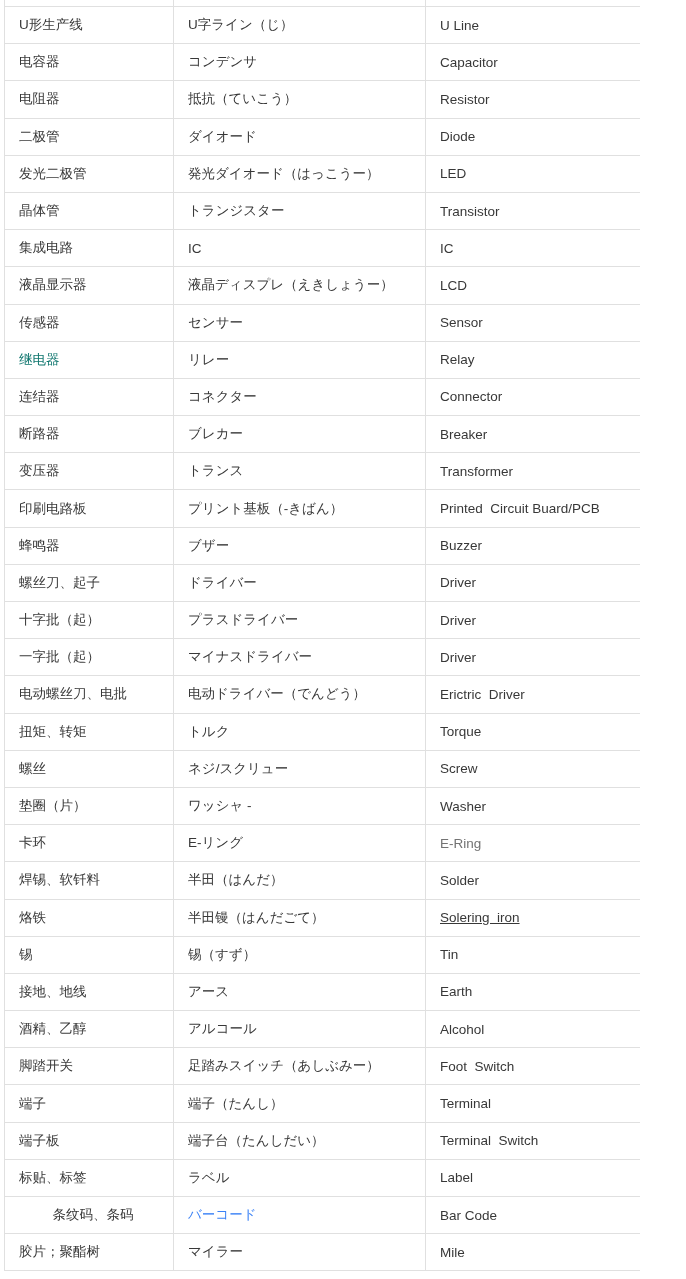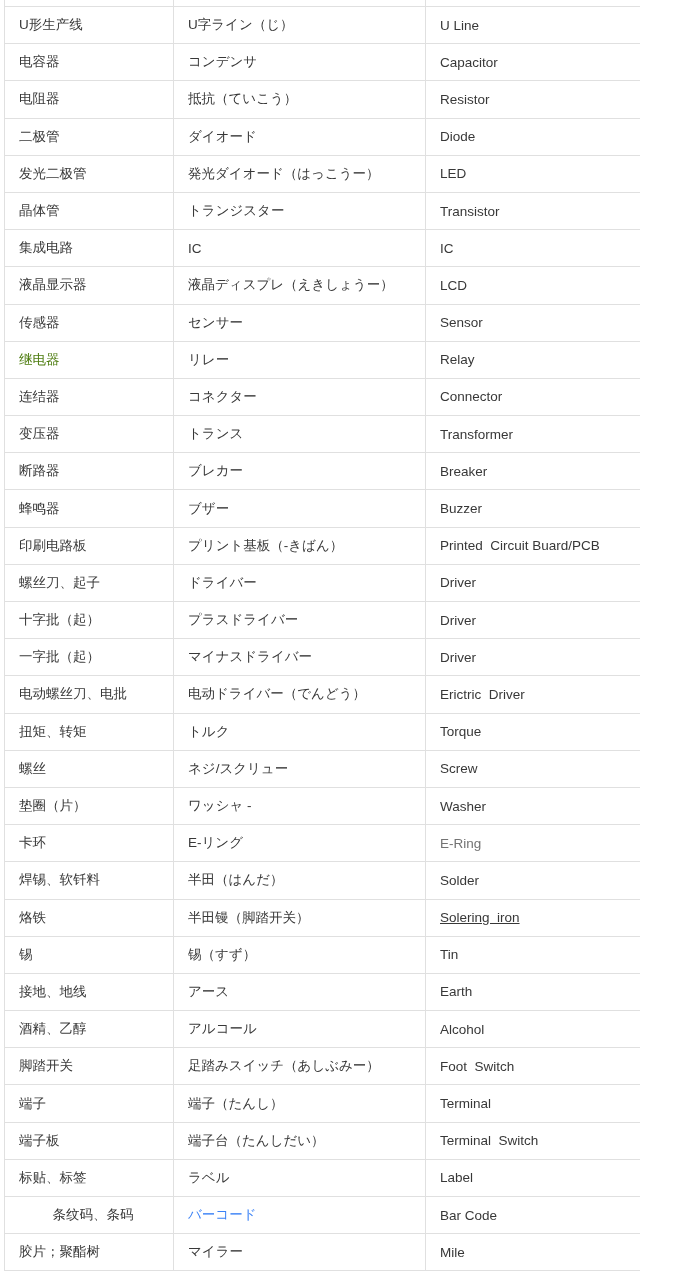--- a/index.html
+++ b/index.html
@@ -109,56 +109,56 @@
     <td style="border-color: rgb(224, 224, 224); color: rgb(56, 56, 56);">LCD</td>
   </tr>
 
   <tr>
     <td style="border-color: rgb(224, 224, 224); color: rgb(56, 56, 56);">传感器</td>
     <td style="border-color: rgb(224, 224, 224); color: rgb(56, 56, 56);">センサー</td>
     <td style="border-color: rgb(224, 224, 224); color: rgb(56, 56, 56);">Sensor</td>
   </tr>
 
   <tr>
-    <td style="border-color: rgb(224, 224, 224); color: #4d7c0f;">继电器</td>
+    <td style="border-color: rgb(224, 224, 224); color: #0f766e;">继电器</td>
     <td style="border-color: rgb(224, 224, 224); color: rgb(56, 56, 56);">リレー</td>
     <td style="border-color: rgb(224, 224, 224); color: rgb(56, 56, 56);">Relay</td>
   </tr>
 
   <tr>
     <td style="border-color: rgb(224, 224, 224); color: rgb(56, 56, 56);">连结器</td>
     <td style="border-color: rgb(224, 224, 224); color: rgb(56, 56, 56);">コネクター</td>
     <td style="border-color: rgb(224, 224, 224); color: rgb(56, 56, 56);">Connector</td>
   </tr>
 
   <tr>
+    <td style="border-color: rgb(224, 224, 224); color: rgb(56, 56, 56);">断路器</td>
+    <td style="border-color: rgb(224, 224, 224); color: rgb(56, 56, 56);">ブレカー</td>
+    <td style="border-color: rgb(224, 224, 224); color: rgb(56, 56, 56);">Breaker</td>
+  </tr>
+
+  <tr>
     <td style="border-color: rgb(224, 224, 224); color: rgb(56, 56, 56);">变压器</td>
     <td style="border-color: rgb(224, 224, 224); color: rgb(56, 56, 56);">トランス</td>
     <td style="border-color: rgb(224, 224, 224); color: rgb(56, 56, 56);">Transformer</td>
   </tr>
 
   <tr>
-    <td style="border-color: rgb(224, 224, 224); color: rgb(56, 56, 56);">断路器</td>
-    <td style="border-color: rgb(224, 224, 224); color: rgb(56, 56, 56);">ブレカー</td>
-    <td style="border-color: rgb(224, 224, 224); color: rgb(56, 56, 56);">Breaker</td>
+    <td style="border-color: rgb(224, 224, 224); color: rgb(56, 56, 56);">印刷电路板</td>
+    <td style="border-color: rgb(224, 224, 224); color: rgb(56, 56, 56);">プリント基板（‐きばん）</td>
+    <td style="border-color: rgb(224, 224, 224); color: rgb(56, 56, 56);">Printed  Circuit Buard/PCB</td>
   </tr>
 
   <tr>
     <td style="border-color: rgb(224, 224, 224); color: rgb(56, 56, 56);">蜂鸣器</td>
     <td style="border-color: rgb(224, 224, 224); color: rgb(56, 56, 56);">ブザー</td>
     <td style="border-color: rgb(224, 224, 224); color: rgb(56, 56, 56);">Buzzer</td>
   </tr>
 
   <tr>
-    <td style="border-color: rgb(224, 224, 224); color: rgb(56, 56, 56);">印刷电路板</td>
-    <td style="border-color: rgb(224, 224, 224); color: rgb(56, 56, 56);">プリント基板（‐きばん）</td>
-    <td style="border-color: rgb(224, 224, 224); color: rgb(56, 56, 56);">Printed  Circuit Buard/PCB</td>
-  </tr>
-
-  <tr>
     <td style="border-color: rgb(224, 224, 224); color: rgb(56, 56, 56);">螺丝刀、起子</td>
     <td style="border-color: rgb(224, 224, 224); color: rgb(56, 56, 56);">ドライバー</td>
     <td style="border-color: rgb(224, 224, 224); color: rgb(56, 56, 56);">Driver</td>
   </tr>
 
   <tr>
     <td style="border-color: rgb(224, 224, 224); color: rgb(56, 56, 56);">十字批（起）</td>
     <td style="border-color: rgb(224, 224, 224); color: rgb(56, 56, 56);">プラスドライバー</td>
     <td style="border-color: rgb(224, 224, 224); color: rgb(56, 56, 56);">Driver</td>
   </tr>
@@ -200,21 +200,21 @@
   </tr>
 
   <tr>
     <td style="border-color: rgb(224, 224, 224); color: rgb(56, 56, 56);">焊锡、软钎料</td>
     <td style="border-color: rgb(224, 224, 224); color: rgb(56, 56, 56);">半田（はんだ）</td>
     <td style="border-color: rgb(224, 224, 224); color: rgb(56, 56, 56);">Solder</td>
   </tr>
 
   <tr>
     <td style="border-color: rgb(224, 224, 224); color: rgb(56, 56, 56);">烙铁</td>
-    <td style="border-color: rgb(224, 224, 224); color: rgb(56, 56, 56);">半田镘（脚踏开关）</td>
+    <td style="border-color: rgb(224, 224, 224); color: rgb(56, 56, 56);">半田镘（はんだごて）</td>
     <td style="border-color: rgb(224, 224, 224); color: rgb(56, 56, 56); text-decoration: underline;">Solering  iron</td>
   </tr>
 
   <tr>
     <td style="border-color: rgb(224, 224, 224); color: rgb(56, 56, 56);">锡</td>
     <td style="border-color: rgb(224, 224, 224); color: rgb(56, 56, 56);">锡（すず）</td>
     <td style="border-color: rgb(224, 224, 224); color: rgb(56, 56, 56);">Tin</td>
   </tr>
 
   <tr>

